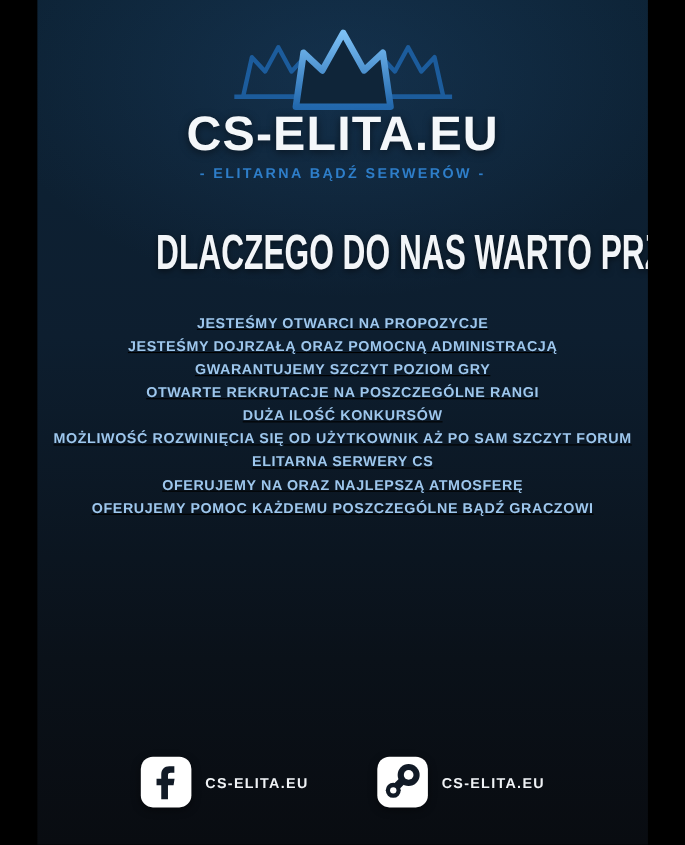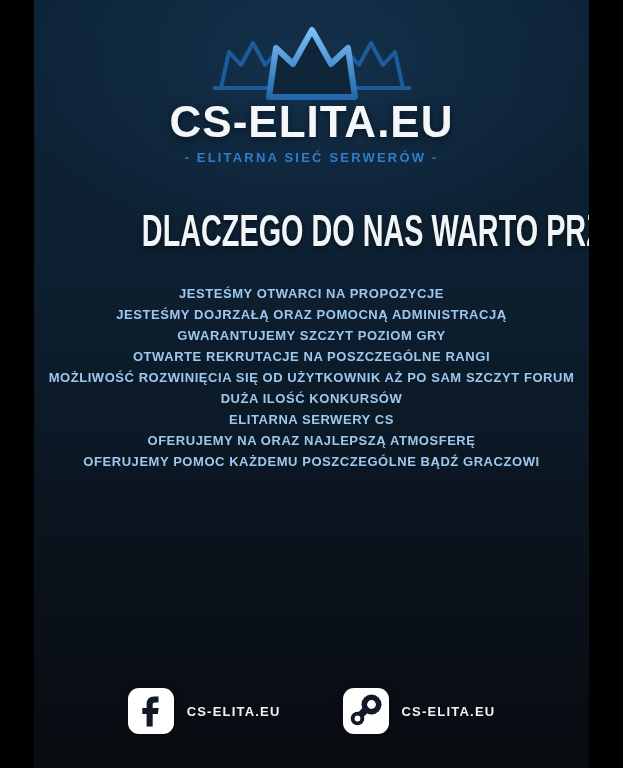--- a/index.html
+++ b/index.html
@@ -44,21 +44,21 @@
     font-weight: 700;
     color: #f2f5f8;
     white-space: nowrap;
     transform: scale(0.72, 1.12);
     transform-origin: 50% 50%;
     letter-spacing: 0px;
     text-shadow: 0 2px 6px rgba(0,0,0,0.5);
   }
 
   
-  .benefits-block { top: 283px; }
+  .benefits-block { top: 283px; text-decoration: underline; }
   .benefit-line {
     font-size: 13px;
     font-weight: 700;
     letter-spacing: 0.55px;
     line-height: 21px;
     color: #9ec7ed;
     white-space: nowrap;
   }
 
   
@@ -118,34 +118,34 @@
       </defs>
 
       <polygon points="14,62 22,26 34,39 46,17 58,39 70,26 78,62" fill="none" stroke="#1c5c9c" stroke-width="4" stroke-linejoin="round"></polygon>
       <line x1="6" y1="62" x2="86" y2="62" stroke="#1c5c9c" stroke-width="4"></line>
       <polygon points="132,62 140,26 152,39 164,17 176,39 188,26 196,62" fill="none" stroke="#1c5c9c" stroke-width="4" stroke-linejoin="round"></polygon>
       <line x1="124" y1="62" x2="204" y2="62" stroke="#1c5c9c" stroke-width="4"></line>
 
       <polygon points="62,71 69,22 86,38 105,4 124,38 141,22 148,71" fill="#0f2539" stroke="url(#cg)" stroke-width="6" stroke-linejoin="round"></polygon>
     </svg>
     <div class="site-title">CS-ELITA.EU</div>
-    <div class="site-subtitle">- ELITARNA SIEĆ SERWERÓW -</div>
+    <div class="site-subtitle">- ELITARNA BĄDŹ SERWERÓW -</div>
   </div>
 
   <div class="section heading-block">
     <span class="heading-text">DLACZEGO DO NAS WARTO PRZYJŚĆ?</span>
   </div>
 
   <div class="section benefits-block">
     <div class="benefit-line">JESTEŚMY OTWARCI NA PROPOZYCJE</div>
     <div class="benefit-line">JESTEŚMY DOJRZAŁĄ ORAZ POMOCNĄ ADMINISTRACJĄ</div>
     <div class="benefit-line">GWARANTUJEMY SZCZYT POZIOM GRY</div>
     <div class="benefit-line">OTWARTE REKRUTACJE NA POSZCZEGÓLNE RANGI</div>
+    <div class="benefit-line">DUŻA ILOŚĆ KONKURSÓW</div>
     <div class="benefit-line">MOŻLIWOŚĆ ROZWINIĘCIA SIĘ OD UŻYTKOWNIK AŻ PO SAM SZCZYT FORUM</div>
-    <div class="benefit-line">DUŻA ILOŚĆ KONKURSÓW</div>
     <div class="benefit-line">ELITARNA SERWERY CS</div>
     <div class="benefit-line">OFERUJEMY NA ORAZ NAJLEPSZĄ ATMOSFERĘ</div>
     <div class="benefit-line">OFERUJEMY POMOC KAŻDEMU POSZCZEGÓLNE BĄDŹ GRACZOWI</div>
   </div>
 
   <div class="section closing-block">
   </div>
 
   <div class="section footer-block">
 

